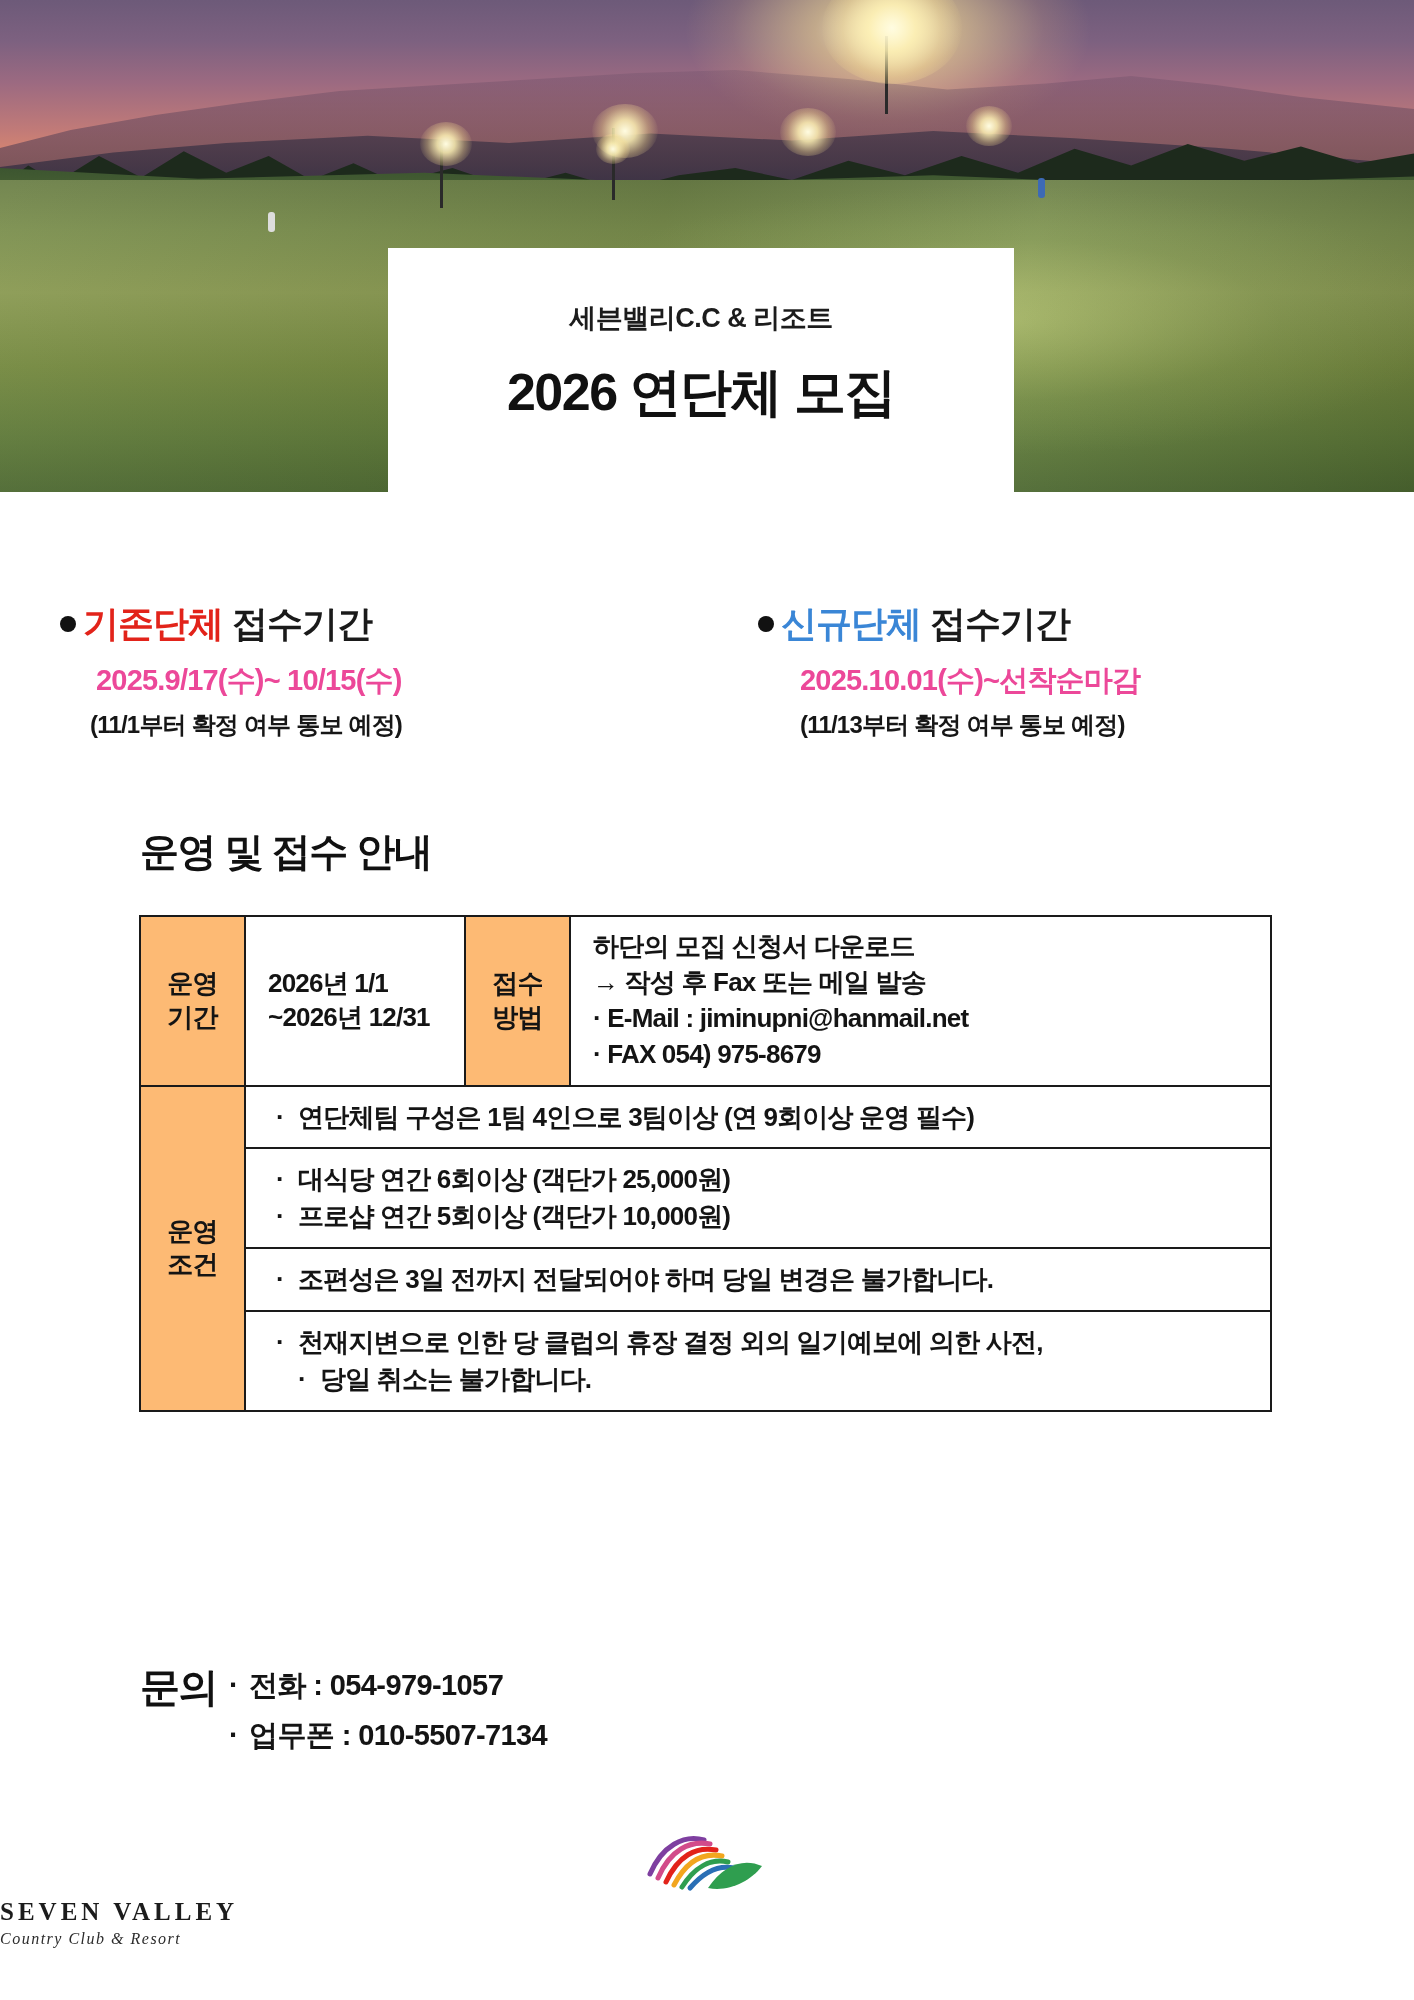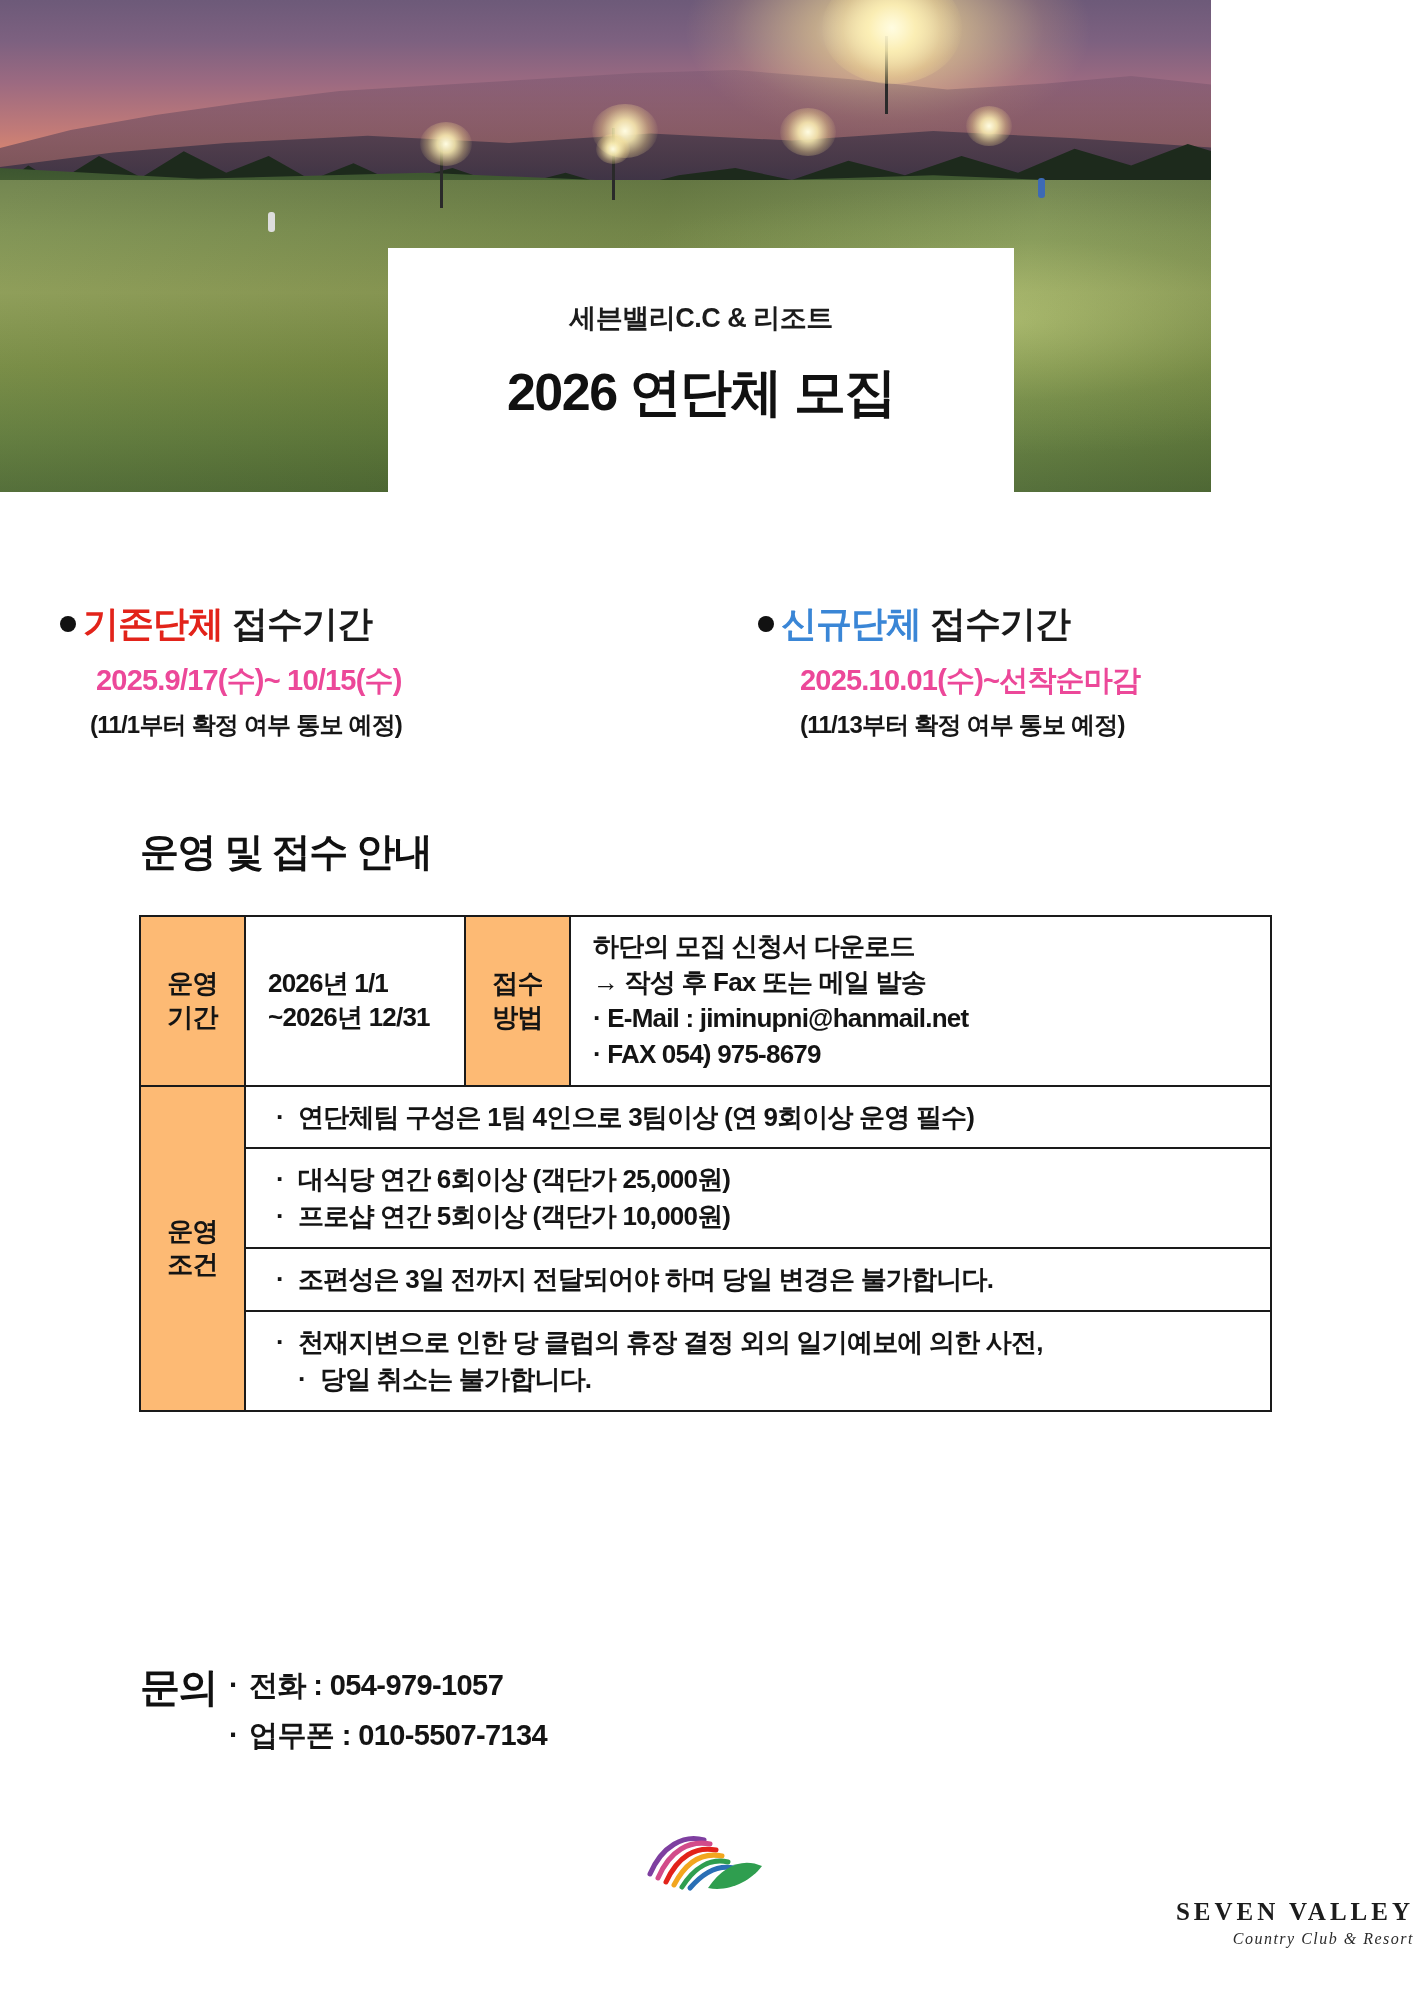--- a/index.html
+++ b/index.html
@@ -12,21 +12,21 @@
     height: 2000px;
     position: relative;
     font-family: "Liberation Sans", "DejaVu Sans", sans-serif;
     color: #1a1a1a;
     overflow: hidden;
   }
 
   
   .hero {
     position: relative;
-    width: 1211px;
+    width: 1414px;
     height: 492px;
     overflow: hidden;
   }
   .hero-sky {
     position: absolute;
     left: 0; top: 0;
     width: 1414px; height: 230px;
     background:
       radial-gradient(ellipse 260px 150px at 888px 30px, rgba(255,248,210,0.95) 0%, rgba(255,230,150,0.55) 28%, rgba(255,200,130,0.15) 60%, rgba(255,200,130,0) 78%),
       linear-gradient(to bottom, #6d5a79 0%, #7d6180 18%, #9c6a81 36%, #c07a78 56%, #e08a6d 72%, #b5737d 88%, #8a6a82 100%);
@@ -254,21 +254,21 @@
     width: 20px;
     font-weight: 700;
   }
 
   
   .footer-logo {
     position: absolute;
     left: 0;
     top: 1830px;
     width: 1414px;
-    text-align: right;
+    text-align: left;
   }
   .logo-mark {
     width: 150px;
     height: 62px;
     margin: 0 auto 6px;
     position: relative;
   }
   .logo-name {
     font-family: "Liberation Serif", "DejaVu Serif", serif;
     font-size: 25px;

